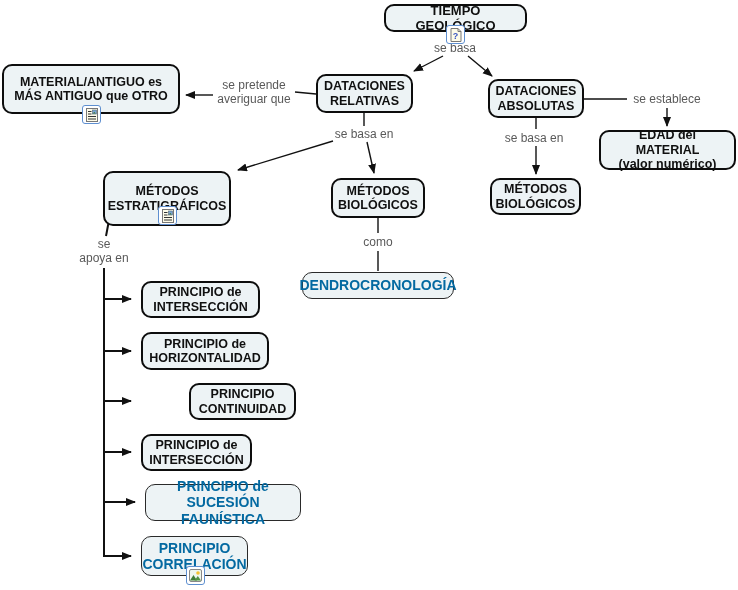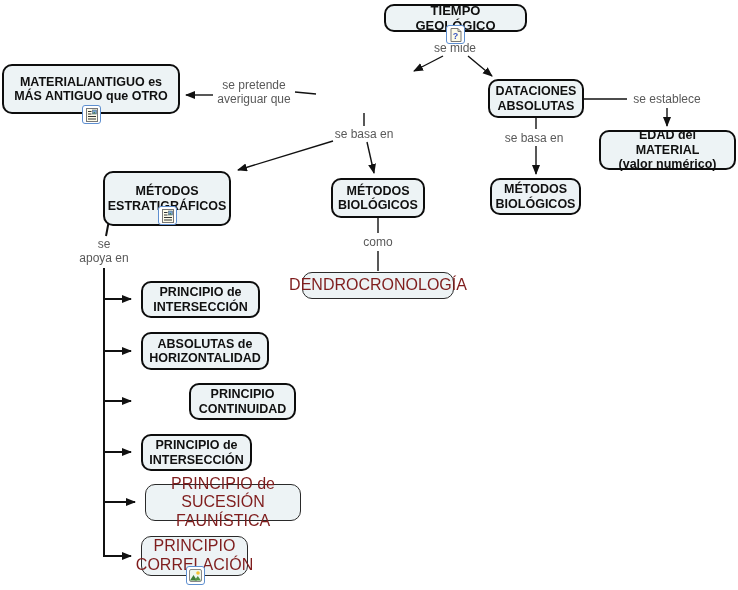--- a/index.html
+++ b/index.html
@@ -8,21 +8,21 @@
     font-family:"Liberation Sans", sans-serif;
   }
   svg.wires{position:absolute;left:0;top:0;z-index:1;}
   .node{
     position:absolute;box-sizing:border-box;z-index:2;
     background:#edf3f5;border:2px solid #0d0d0d;border-radius:10px;
     display:flex;align-items:center;justify-content:center;text-align:center;
     font-weight:bold;font-size:12.5px;line-height:1.16;color:#101010;
     padding:2px 5px;
   }
-  .node.light{border-width:1.2px;border-color:#2a2a2a;font-weight:normal;color:#7f1d1d;font-size:16px;}
+  .node.light{border-width:1.2px;border-color:#2a2a2a;font-weight:bold;color:#0369a1;font-size:14px;}
   .link-label{
     position:absolute;z-index:2;color:#595959;font-size:12px;line-height:1.18;
     text-align:center;white-space:pre-line;
   }
   .map-icon{
     position:absolute;z-index:3;box-sizing:border-box;width:19px;height:19px;
     border:1.5px solid #5e8fd0;border-radius:3px;background:#ffffff;
     display:flex;align-items:center;justify-content:center;cursor:pointer;
   }
   
@@ -96,34 +96,35 @@
       <line x1="104" y1="351" x2="131" y2="351" marker-end="url(#arr)"></line>
       <line x1="104" y1="401" x2="131" y2="401" marker-end="url(#arr)"></line>
       <line x1="104" y1="452" x2="131" y2="452" marker-end="url(#arr)"></line>
       <line x1="104" y1="502" x2="135" y2="502" marker-end="url(#arr)"></line>
       <line x1="103" y1="556" x2="131" y2="556" marker-end="url(#arr)"></line>
     </g>
   </svg>
 
   <div class="node" id="n-tiempo">TIEMPO GEOLÓGICO</div>
   <div class="node" id="n-material">MATERIAL/ANTIGUO es MÁS ANTIGUO que OTRO</div>
+  <div class="node" id="n-relativas">DATACIONES RELATIVAS</div>
   <div class="node" id="n-absolutas">DATACIONES ABSOLUTAS</div>
   <div class="node" id="n-edad">EDAD del MATERIAL (valor numérico)</div>
   <div class="node" id="n-estratigraficos">MÉTODOS ESTRATIGRÁFICOS</div>
   <div class="node" id="n-biologicos">MÉTODOS BIOLÓGICOS</div>
   <div class="node" id="n-geofisicos">MÉTODOS BIOLÓGICOS</div>
   <div class="node light" id="n-dendro">DENDROCRONOLOGÍA</div>
   <div class="node" id="n-superposicion">PRINCIPIO de INTERSECCIÓN</div>
-  <div class="node" id="n-horizontalidad">ABSOLUTAS de HORIZONTALIDAD</div>
+  <div class="node" id="n-horizontalidad">PRINCIPIO de HORIZONTALIDAD</div>
   <div class="node" id="n-continuidad">PRINCIPIO CONTINUIDAD</div>
   <div class="node" id="n-interseccion">PRINCIPIO de INTERSECCIÓN</div>
   <div class="node light" id="n-sucesion">PRINCIPIO de SUCESIÓN FAUNÍSTICA</div>
   <div class="node light" id="n-correlacion">PRINCIPIO CORRELACIÓN</div>
 
-  <div class="link-label" id="l-semide">se mide</div>
+  <div class="link-label" id="l-semide">se basa</div>
   <div class="link-label" id="l-pretende">se pretende
 averiguar que</div>
   <div class="link-label" id="l-basa-rel">se basa en</div>
   <div class="link-label" id="l-basa-abs">se basa en</div>
   <div class="link-label" id="l-establece">se establece</div>
   <div class="link-label" id="l-como">como</div>
   <div class="link-label" id="l-apoya">se
 apoya en</div>
 
   <div class="map-icon" id="i-tiempo" title="question-document-icon">

